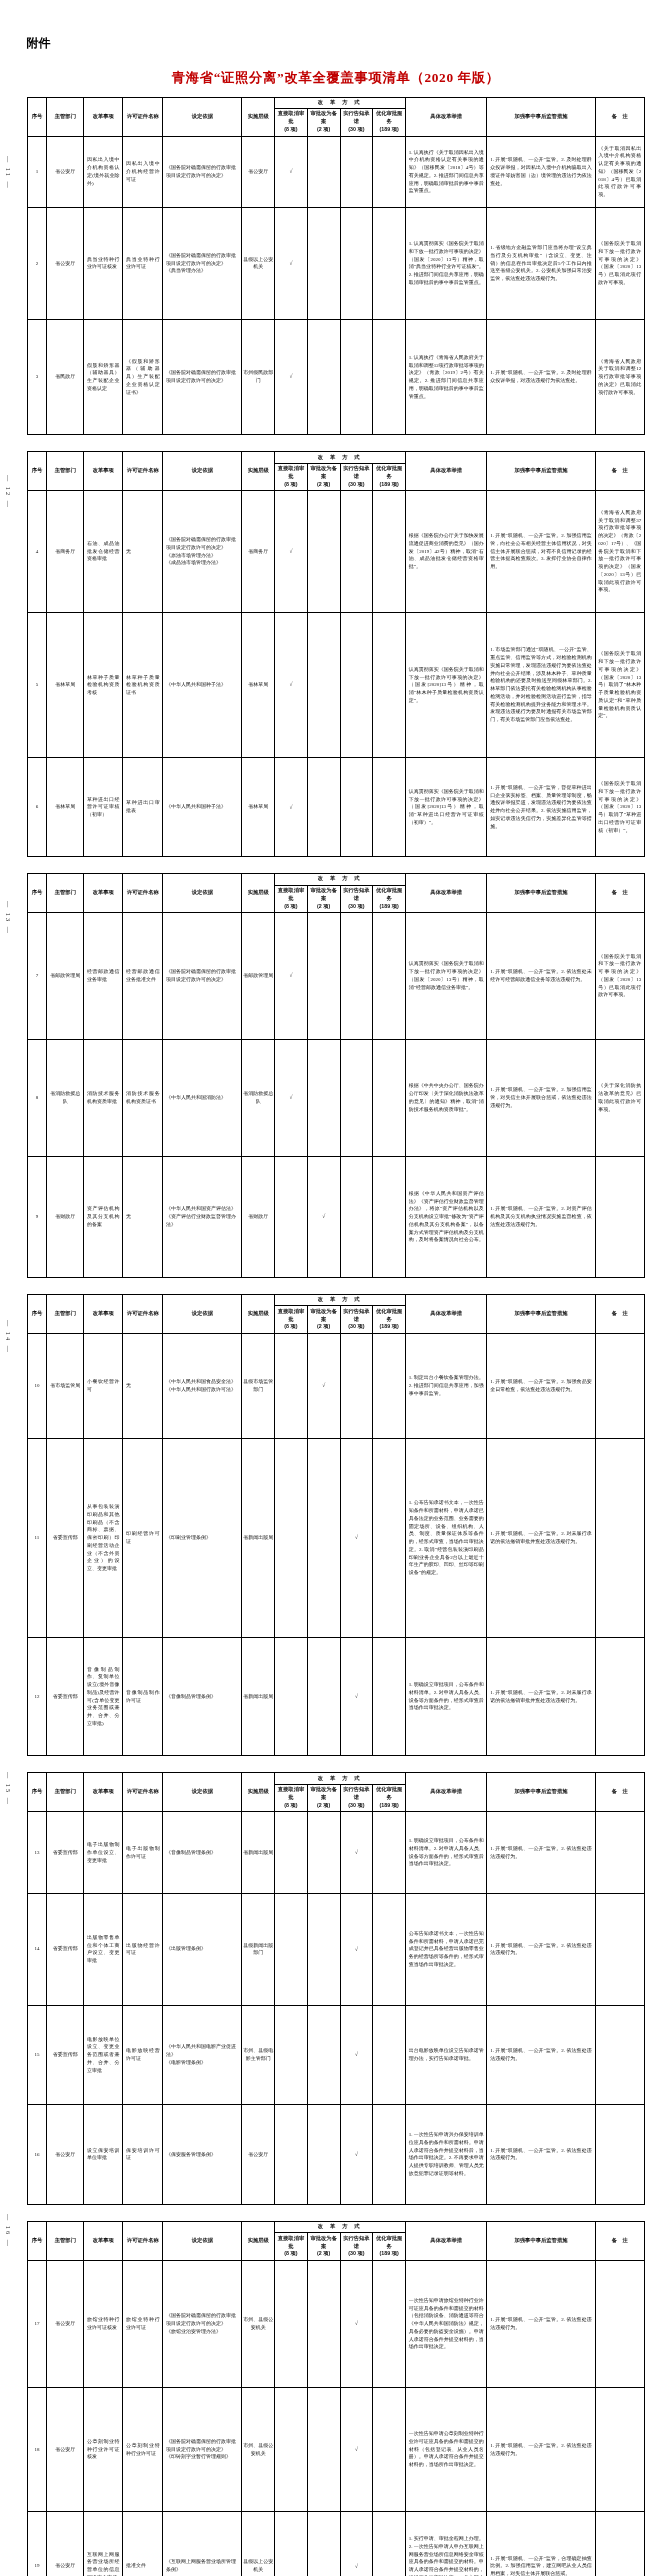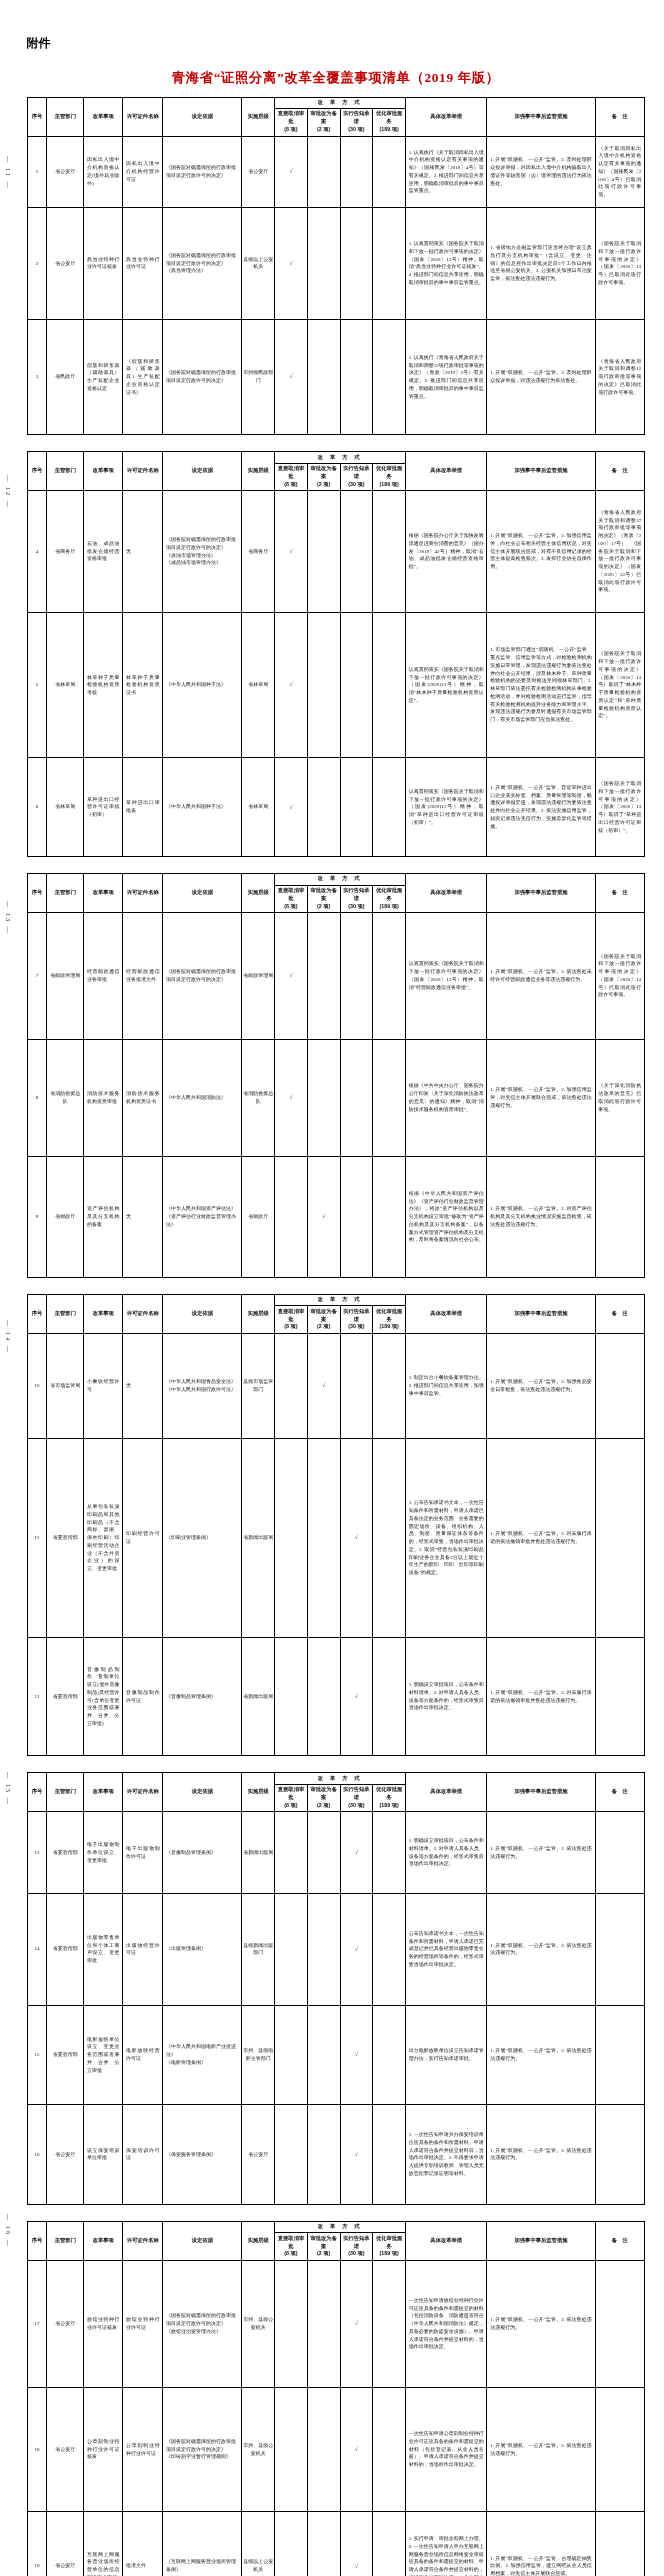--- a/index.html
+++ b/index.html
@@ -23,21 +23,21 @@
     position:absolute;left:5.3px;writing-mode:vertical-rl;
     font-size:6.3px;letter-spacing:2px;color:#222;white-space:nowrap;
   }
   .modehead{letter-spacing:2.7px;}
 </style>
 </head>
 <body>
 
 <div class="doc">
   <div class="attach">附件</div>
-  <div class="title" style="color: rgb(192, 0, 0);">青海省“证照分离”改革全覆盖事项清单（2019 年版）</div>
+  <div class="title" style="color: rgb(192, 0, 0);">青海省“证照分离”改革全覆盖事项清单（2020 年版）</div>
   <div id="tables">
       <table>
         <colgroup>
           <col style="width: 3.2%;">
           <col style="width: 6%;">
           <col style="width: 6.3%;">
           <col style="width: 6.5%;">
           <col style="width: 12.8%;">
           <col style="width: 5.3%;">
           <col style="width: 5.3%;">

